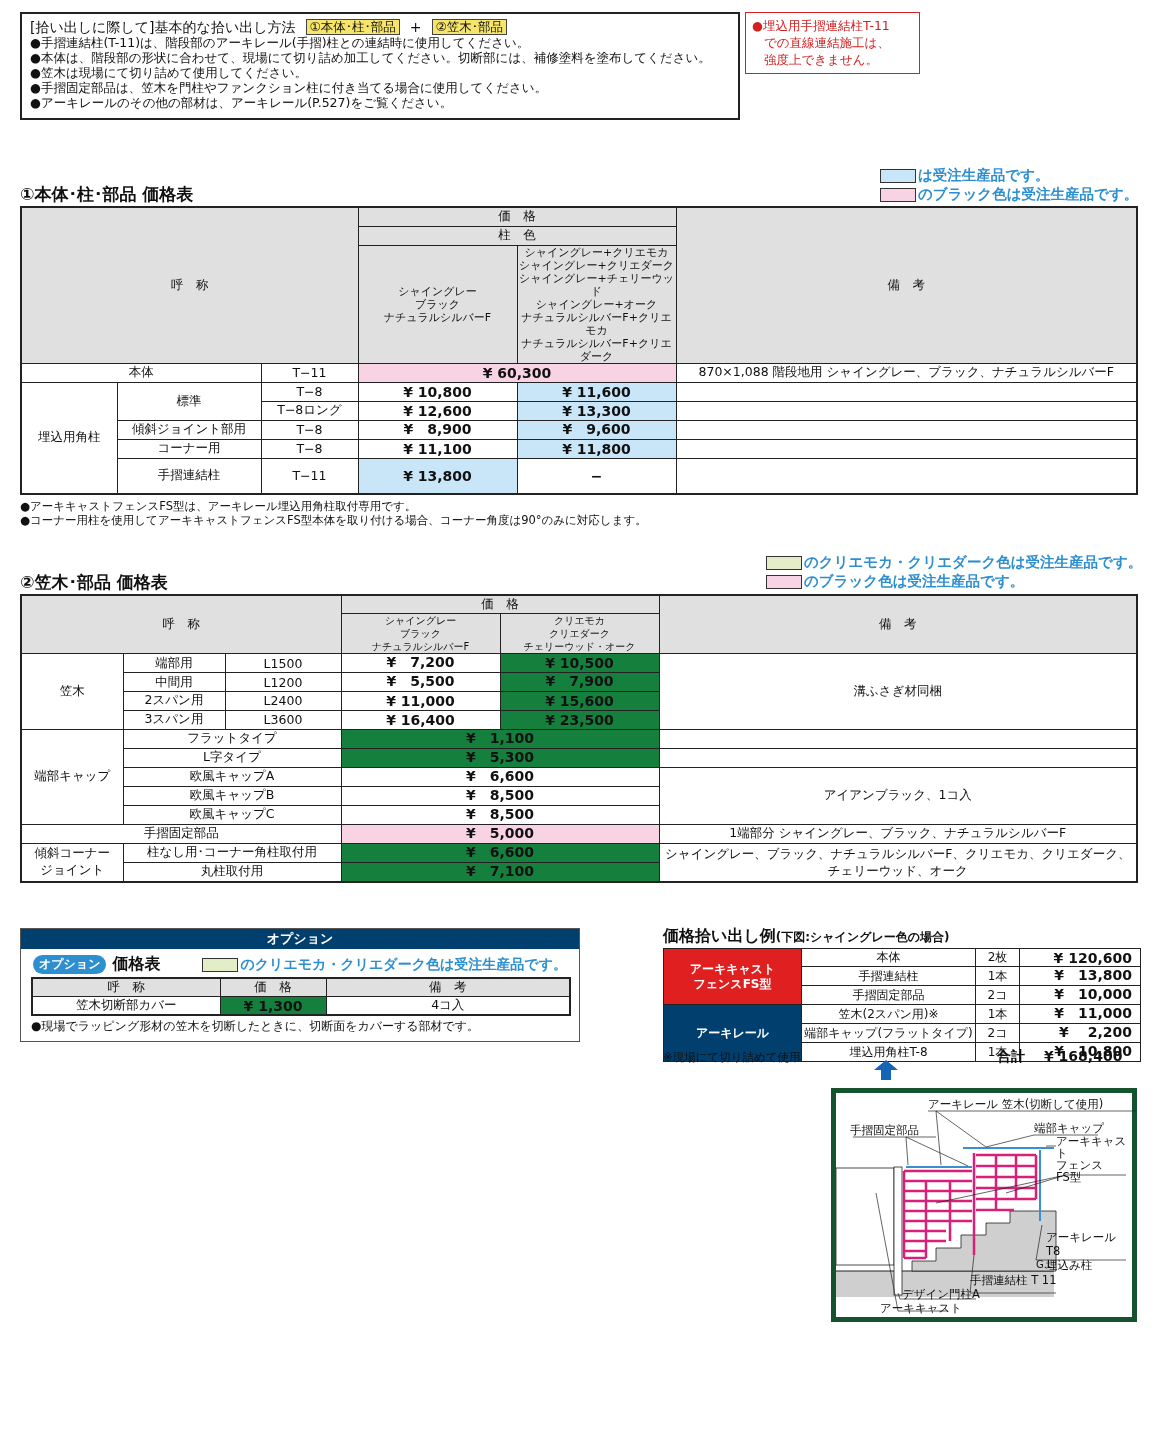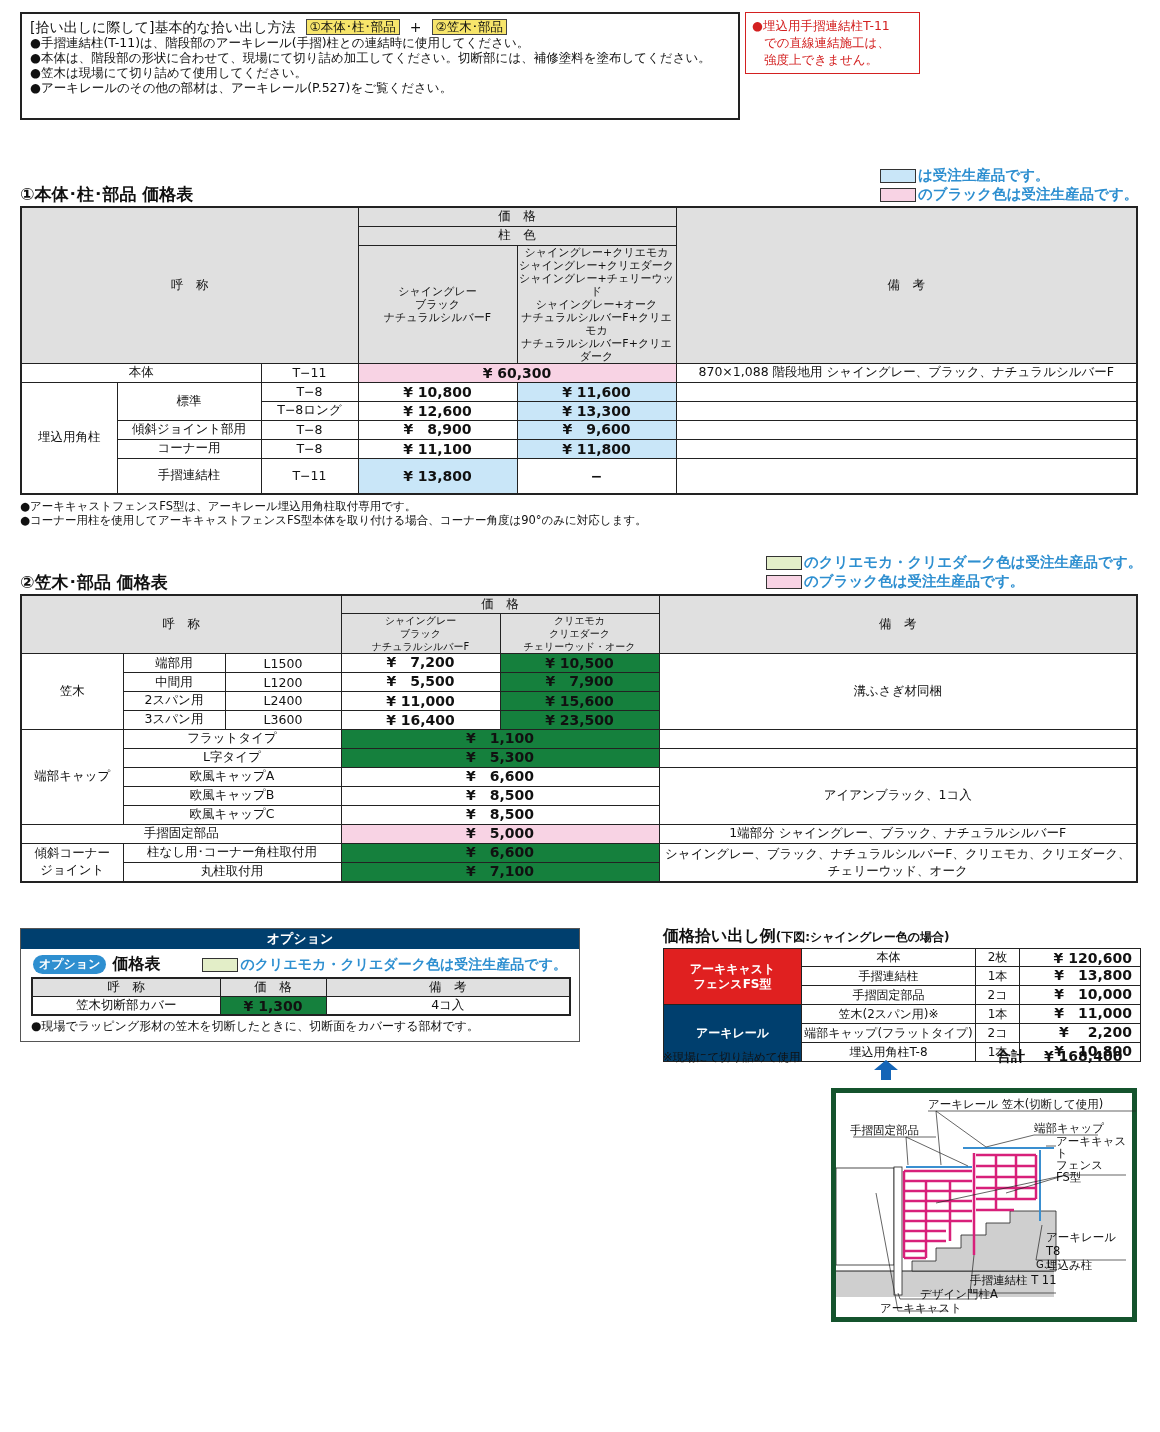--- a/index.html
+++ b/index.html
@@ -49,20 +49,21 @@
 <div class="abs notes-box">
   <div class="head">
     <span>[拾い出しに際して]基本的な拾い出し方法</span>
     <span class="tag-y">①本体･柱･部品</span>
     <span>+</span>
     <span class="tag-y">②笠木･部品</span>
   </div>
   <div>●手摺連結柱(T-11)は、階段部のアーキレール(手摺)柱との連結時に使用してください。</div>
   <div>●本体は、階段部の形状に合わせて、現場にて切り詰め加工してください。切断部には、補修塗料を塗布してください。</div>
   <div>●笠木は現場にて切り詰めて使用してください。</div>
+  <div>●手摺固定部品は、笠木を門柱やファンクション柱に付き当てる場合に使用してください。</div>
   <div>●アーキレールのその他の部材は、アーキレール(P.527)をご覧ください。</div>
 </div>
 
 <div class="abs warn-box">
   <div>●埋込用手摺連結柱T-11</div>
   <div style="padding-left:12px">での直線連結施工は、</div>
   <div style="padding-left:12px">強度上できません。</div>
 </div>
 
 <div class="abs legend" style="left:880px; top:166px;">
@@ -432,15 +433,15 @@
     <div>アーキキャスト</div>
     <div>フェンス</div>
     <div>FS型</div>
   </div>
   <div class="abs lbl" style="left:210px; top:137px; line-height:14px;">
     <div>アーキレール T8</div>
     <div>埋込み柱</div>
   </div>
   <div class="abs lbl" style="left:200px; top:166px; font-size:10px;">G.L.</div>
   <div class="abs lbl" style="left:134px; top:180px;">手摺連結柱 T 11</div>
-  <div class="abs lbl" style="left:84px; top:194px;">デザイン門柱A</div>
+  <div class="abs lbl" style="left:66px; top:194px;">デザイン門柱A</div>
   <div class="abs lbl" style="left:44px; top:208px;">アーキキャスト</div>
 </div>
 
 </body></html>

